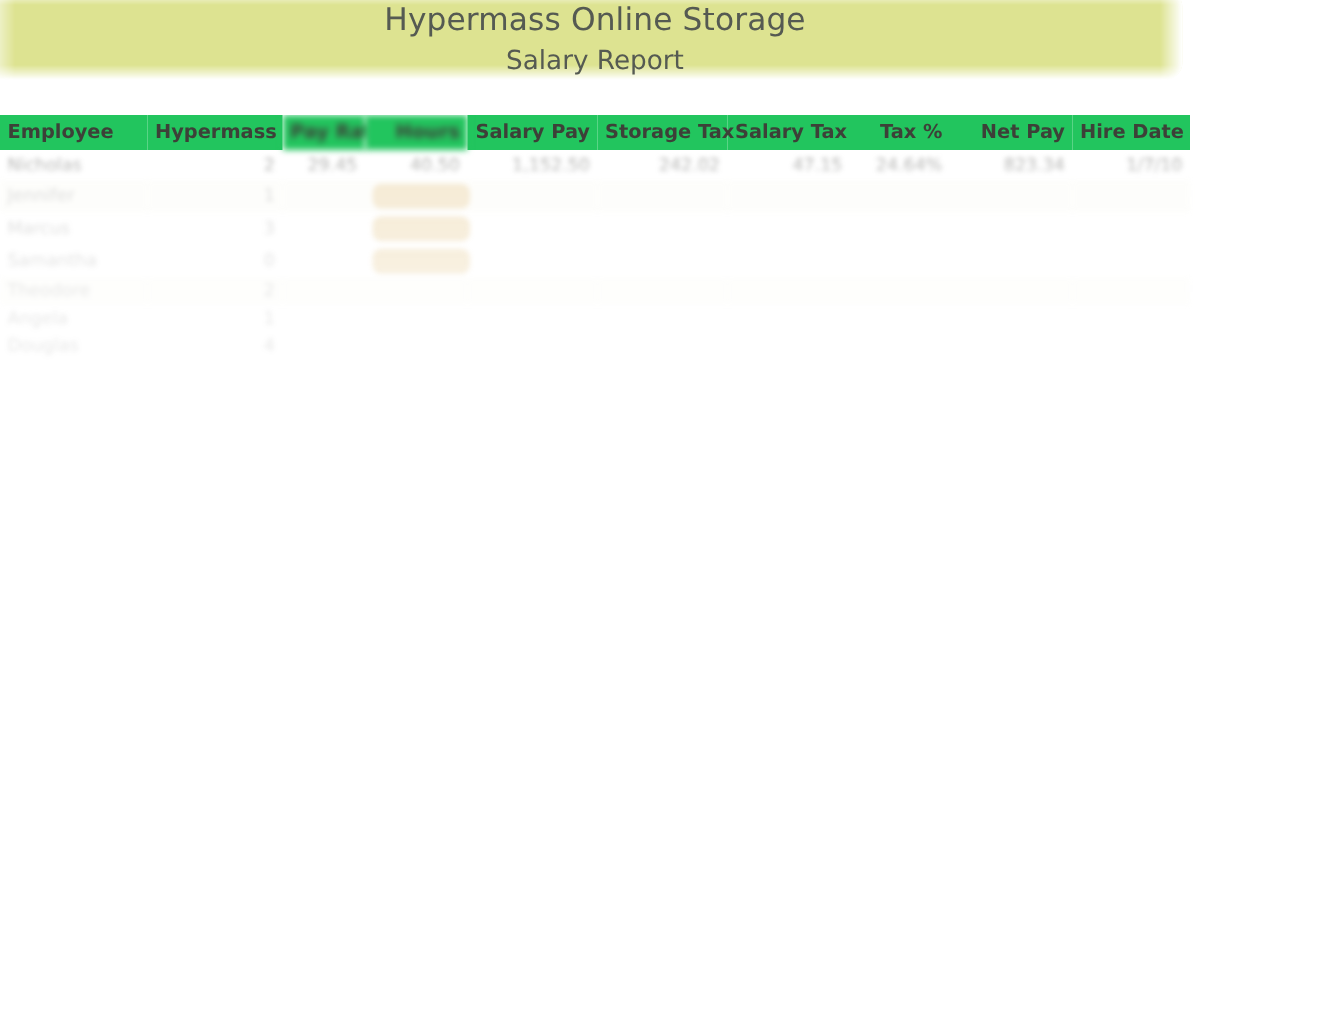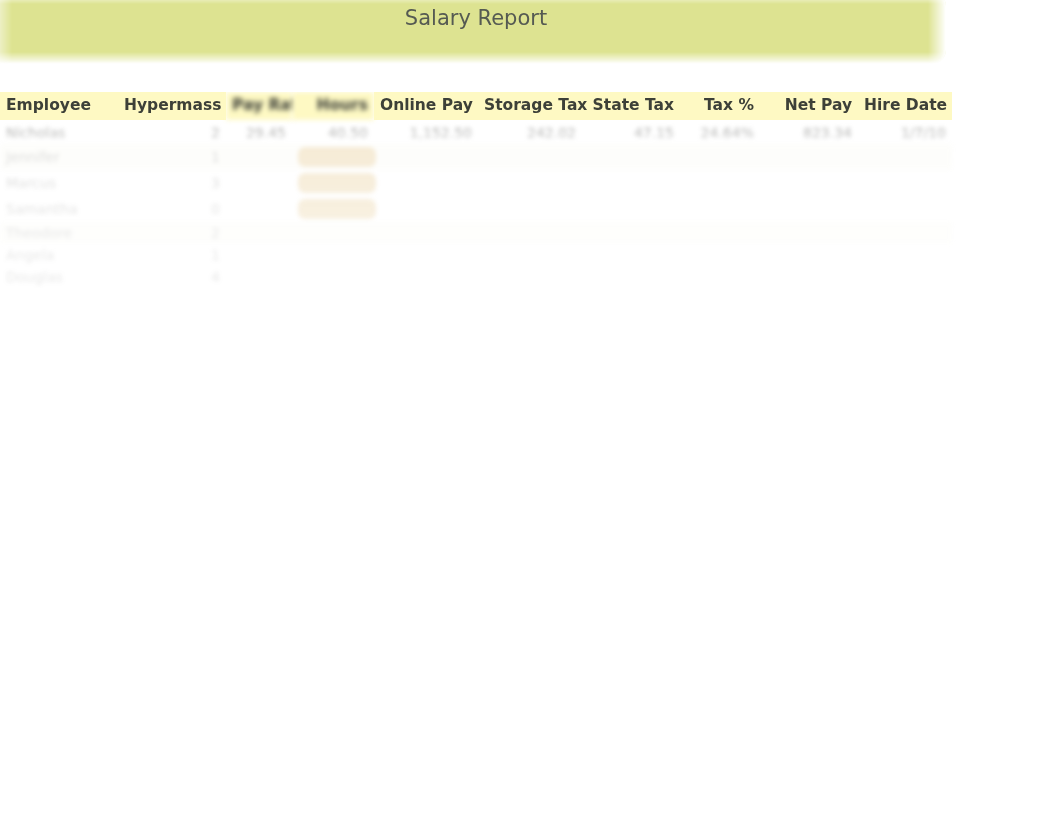--- a/index.html
+++ b/index.html
@@ -79,21 +79,21 @@
     font-size: 15px;
     color: #3c3c3c;
   }
   table.report th {
     font-size: 15.5px;
     font-weight: bold;
     color: #3d4038;
     padding: 4px 6px 6px 6px;
     text-align: right;
     white-space: nowrap;
-    background: #fef9c3;
+    background: #22c55e;
   }
   table.report th.lead { text-align: left; }
   table.report td {
     padding: 3px 6px;
     text-align: right;
     white-space: nowrap;
     font-size: 14px;
     color: #4a4a46;
   }
   table.report td.lead { text-align: left; }
@@ -152,20 +152,21 @@
     z-index: 2;
   }
   .wrap-1 { position: absolute; left: 0; top: 0; width: 1062px; }
 </style>
 </head>
 <body>
 
 <div class="banner-wrap">
   <div class="banner"></div>
   <div class="banner-text">
+    <div class="banner-title">Hypermass Online Storage</div>
     <div class="banner-sub">Salary Report</div>
   </div>
 </div>
 
 <div class="table-area">
 
   <div class="wrap-1 hdr-clip">
     <table class="report">
       <colgroup>
         <col class="c-emp">
@@ -178,23 +179,23 @@
           <col class="c-taxp">
         <col class="c-net">
           <col class="c-hire">
       </colgroup>
       <thead>
         <tr>
           <th class="lead">Employee</th>
           <th>Hypermass</th>
           <th class="ghost">Pay Rate</th>
           <th class="ghost">Hours</th>
-          <th>Online Pay</th>
+          <th>Salary Pay</th>
           <th>Storage Tax</th>
-          <th>State Tax</th>
+          <th>Salary Tax</th>
           <th>Tax %</th>
           <th>Net Pay</th>
           <th>Hire Date</th>
         </tr>
       </thead>
     </table>
   </div>
 
   <div class="wrap-1 fade-body" style="top:30px;">
     <table class="report">

